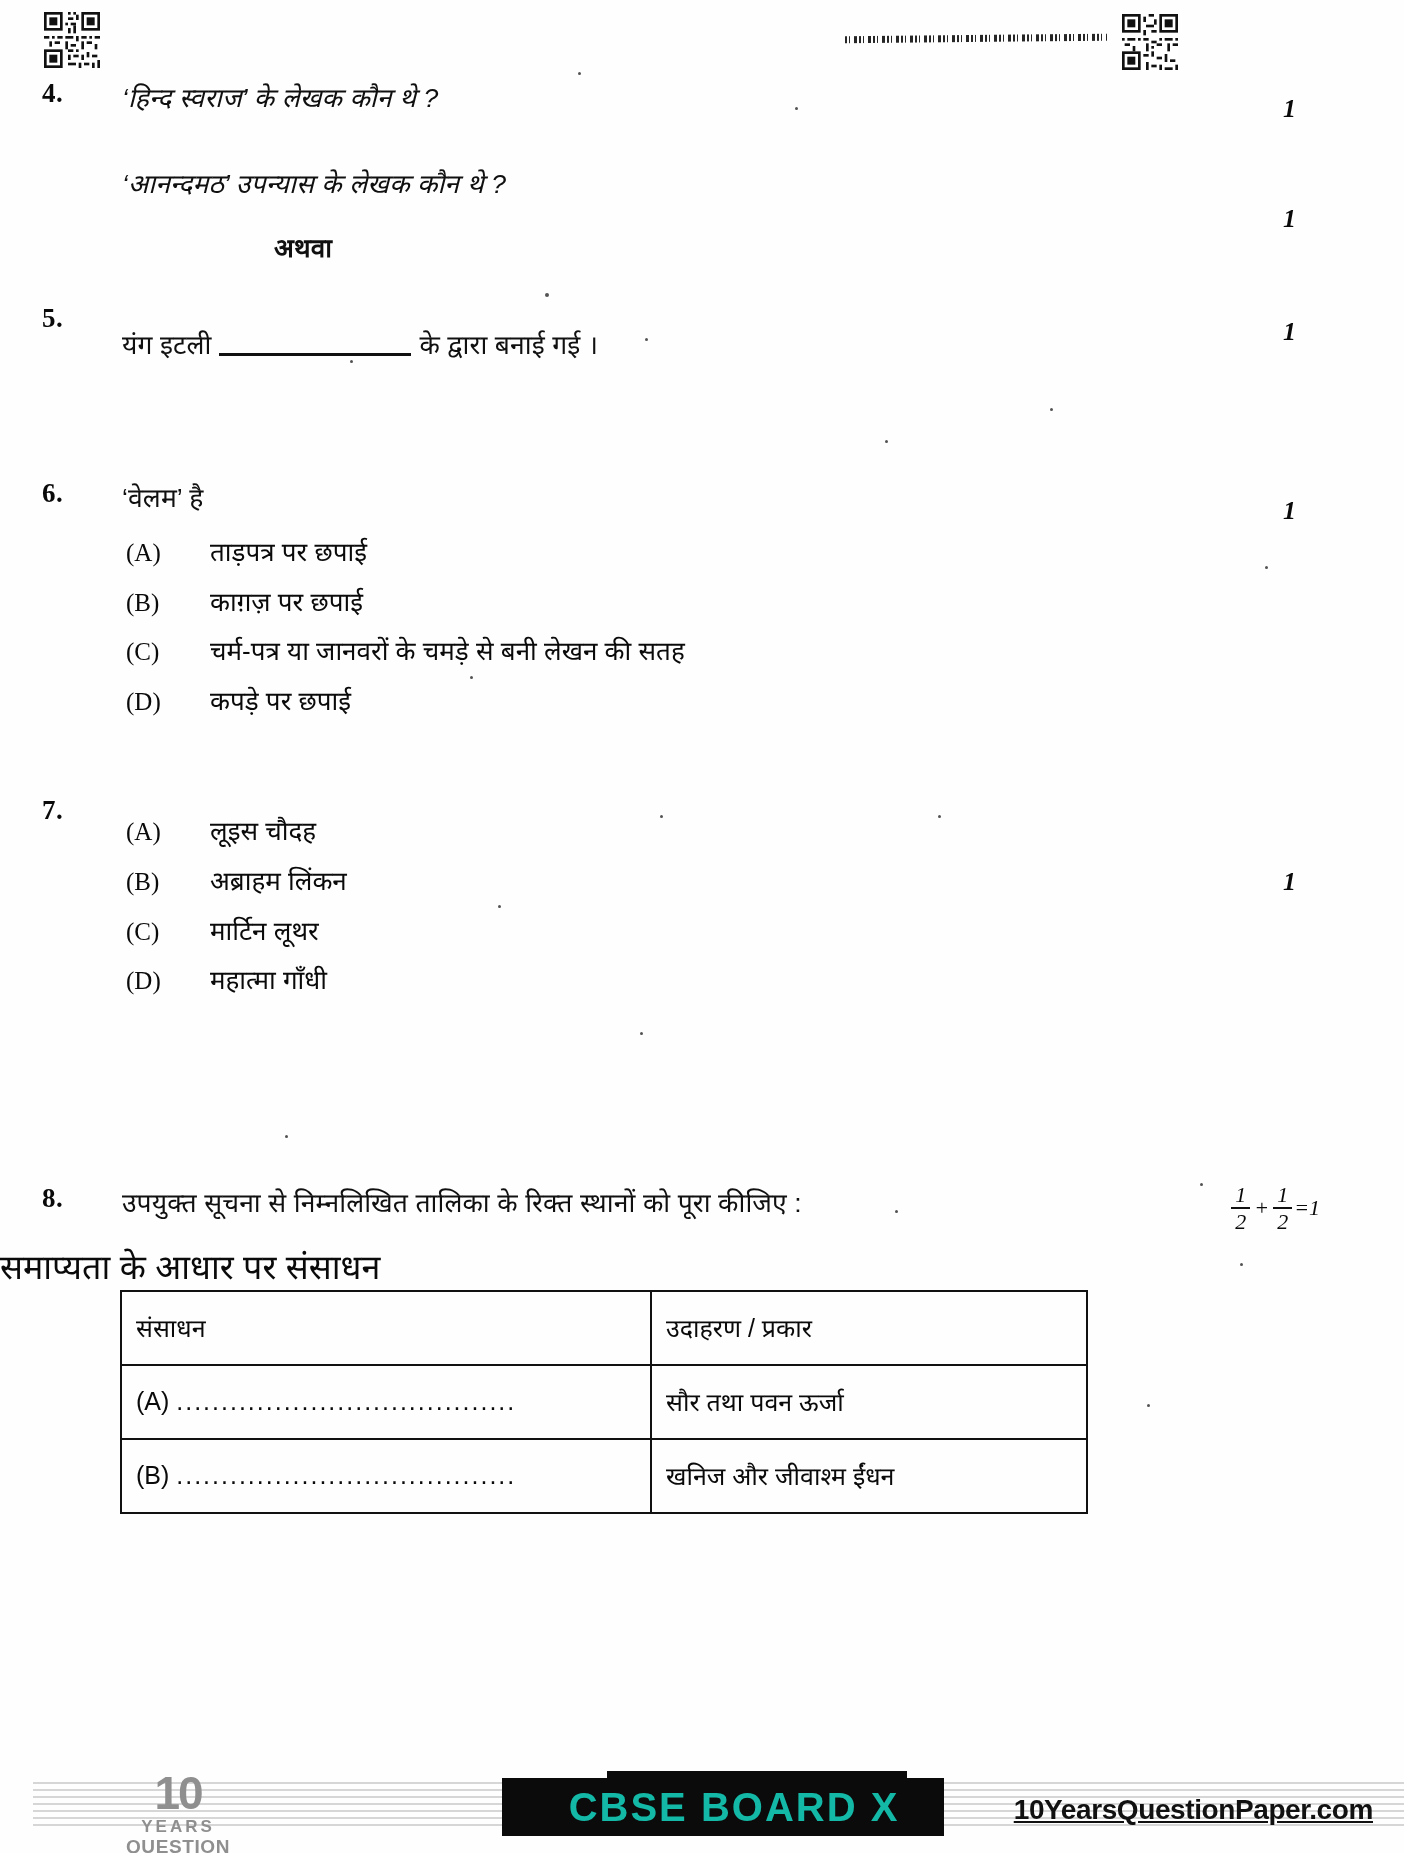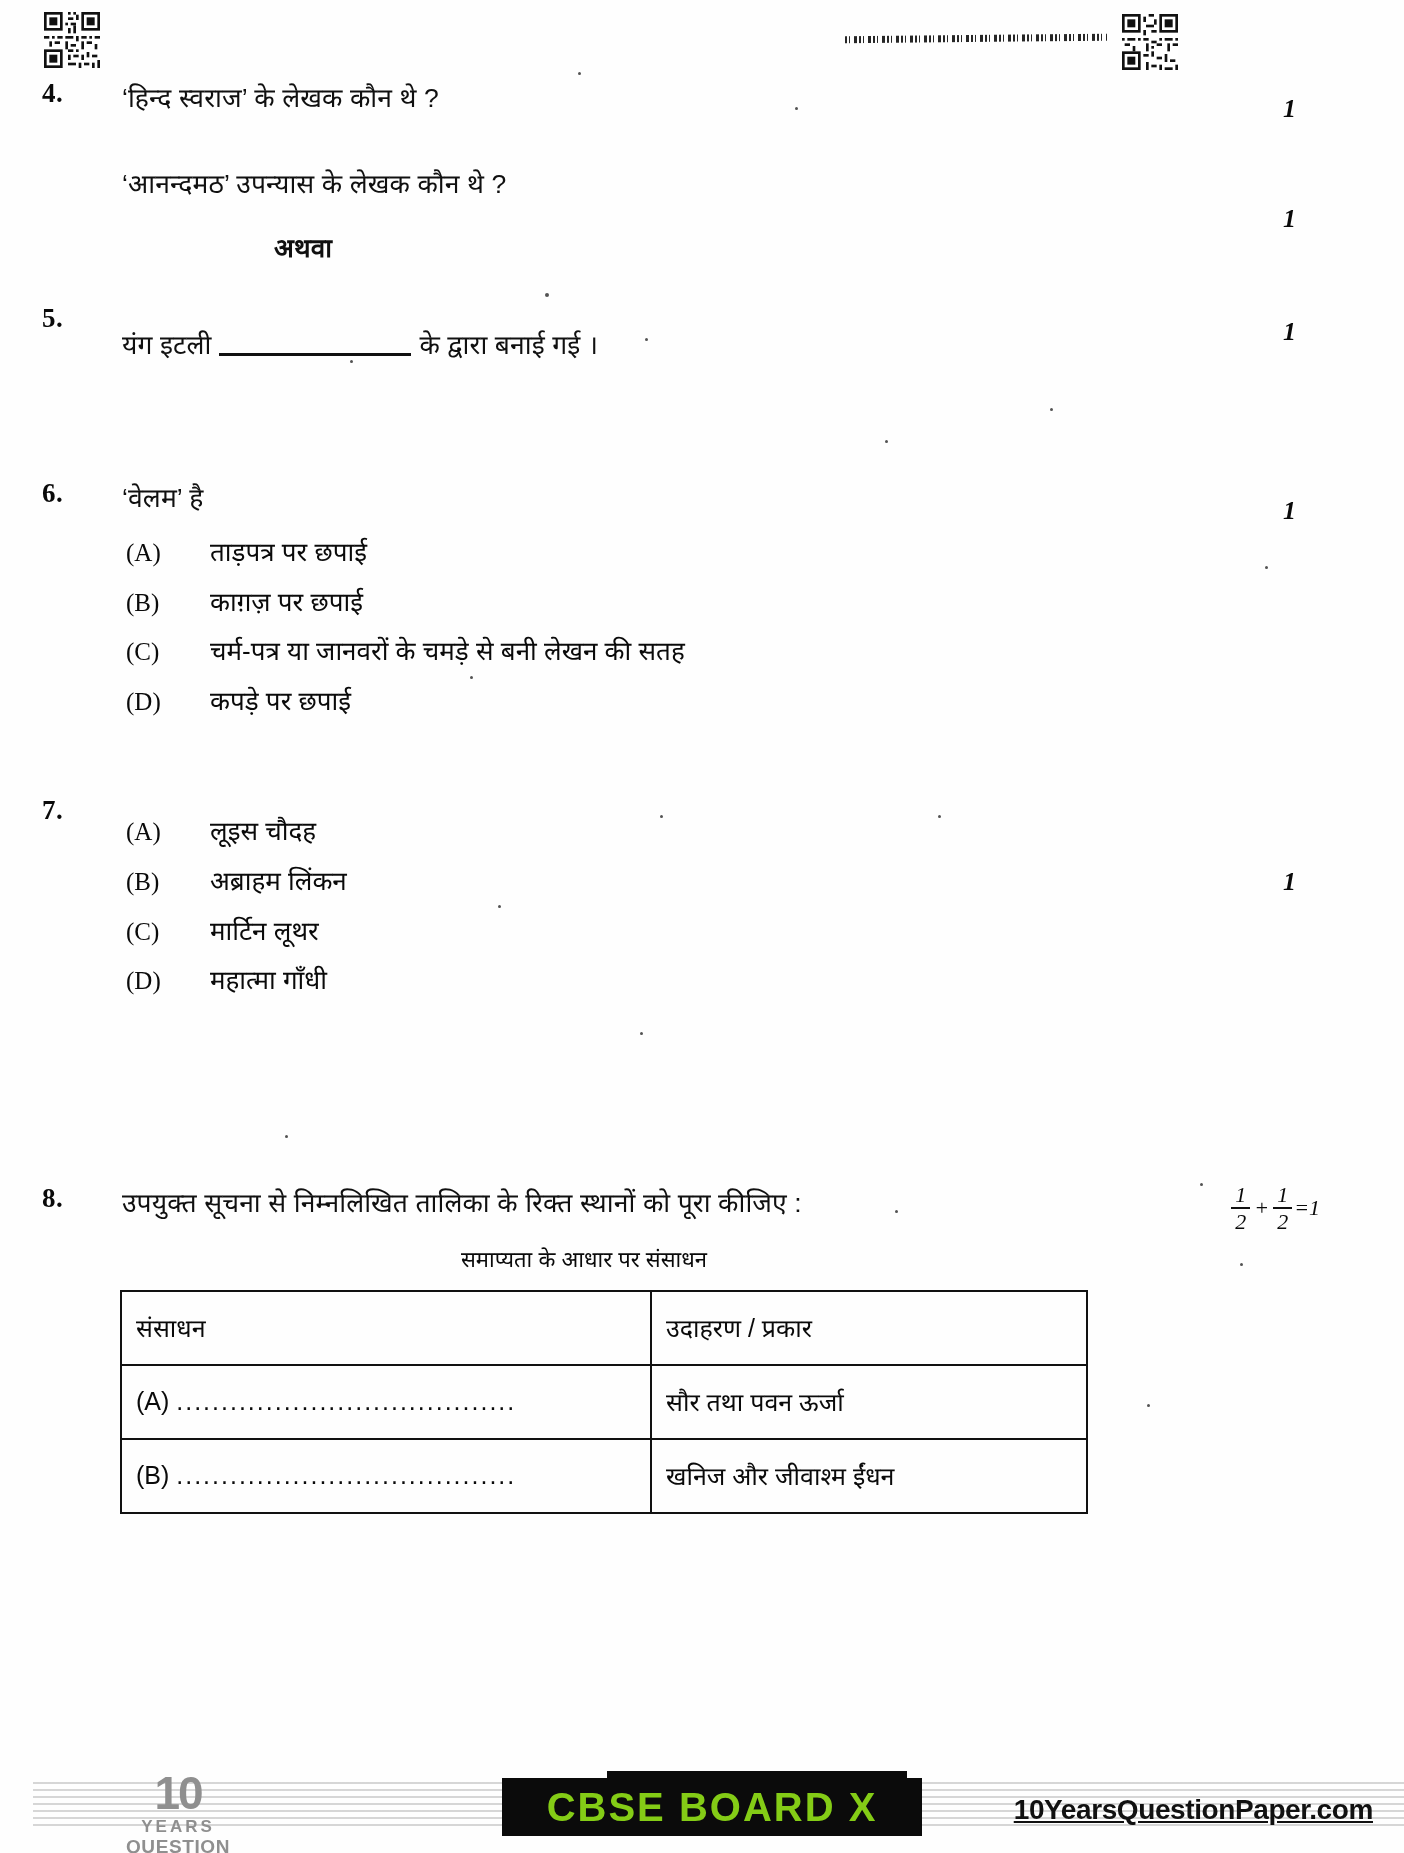--- a/index.html
+++ b/index.html
@@ -70,20 +70,21 @@
     width: 1010px;
   }
   .hindi {
     font-family: "Liberation Sans", "DejaVu Sans", sans-serif;
     font-size: 26.5px;
     line-height: 1.58;
     letter-spacing: .1px;
     color: #101010;
   }
   .hindi-i {
+    font-style: italic;
   }
   .marks {
     position: absolute;
     right: 108px;
     font-size: 26px;
     font-style: italic;
     font-family: "Liberation Serif", serif;
     font-weight: 600;
   }
 
@@ -140,23 +141,23 @@
   }
   .frac .num { border-bottom: 2px solid #111; padding: 0 4px 1px 4px; }
   .frac .den { padding: 1px 4px 0 4px; }
   .frac-op { padding: 0 2px; }
 
   
   .tbl-title {
     position: absolute;
     left: 0;
     width: 1168px;
-    text-align: center;
+    text-align: left;
     font-family: "Liberation Sans", "DejaVu Sans", sans-serif;
-    font-size: 22px;
+    font-size: 34px;
   }
   table.res {
     position: absolute;
     left: 120px;
     width: 968px;
     border-collapse: collapse;
     table-layout: fixed;
   }
   table.res td {
     border: 2.5px solid #111;
@@ -211,28 +212,29 @@
   .foot-logo .years { font-size: 17px; letter-spacing: 3px; margin-top: 2px; color:#8f8f8f; }
   .foot-logo .qp { font-size: 19px; letter-spacing: .6px; margin-top: 2px; color:#8f8f8f; }
 
   .foot-banner {
     position: absolute;
     left: 487px;
     top: 22px;
     width: 420px;
     height: 58px;
     background: #0b0b0b;
-    color: #84cc16;
+    color: #14b8a6;
     display: flex;
     align-items: center;
     justify-content: center;
     font-family: "Liberation Sans", sans-serif;
     font-weight: 700;
     font-size: 40px;
     letter-spacing: 2px;
+    padding-left: 22px;
   }
   .foot-banner::before{
     content:"";
     position:absolute;
     left: 105px; top: -7px;
     width: 300px; height: 10px;
     background:#0b0b0b;
   }
   .foot-right {
     position: absolute;

